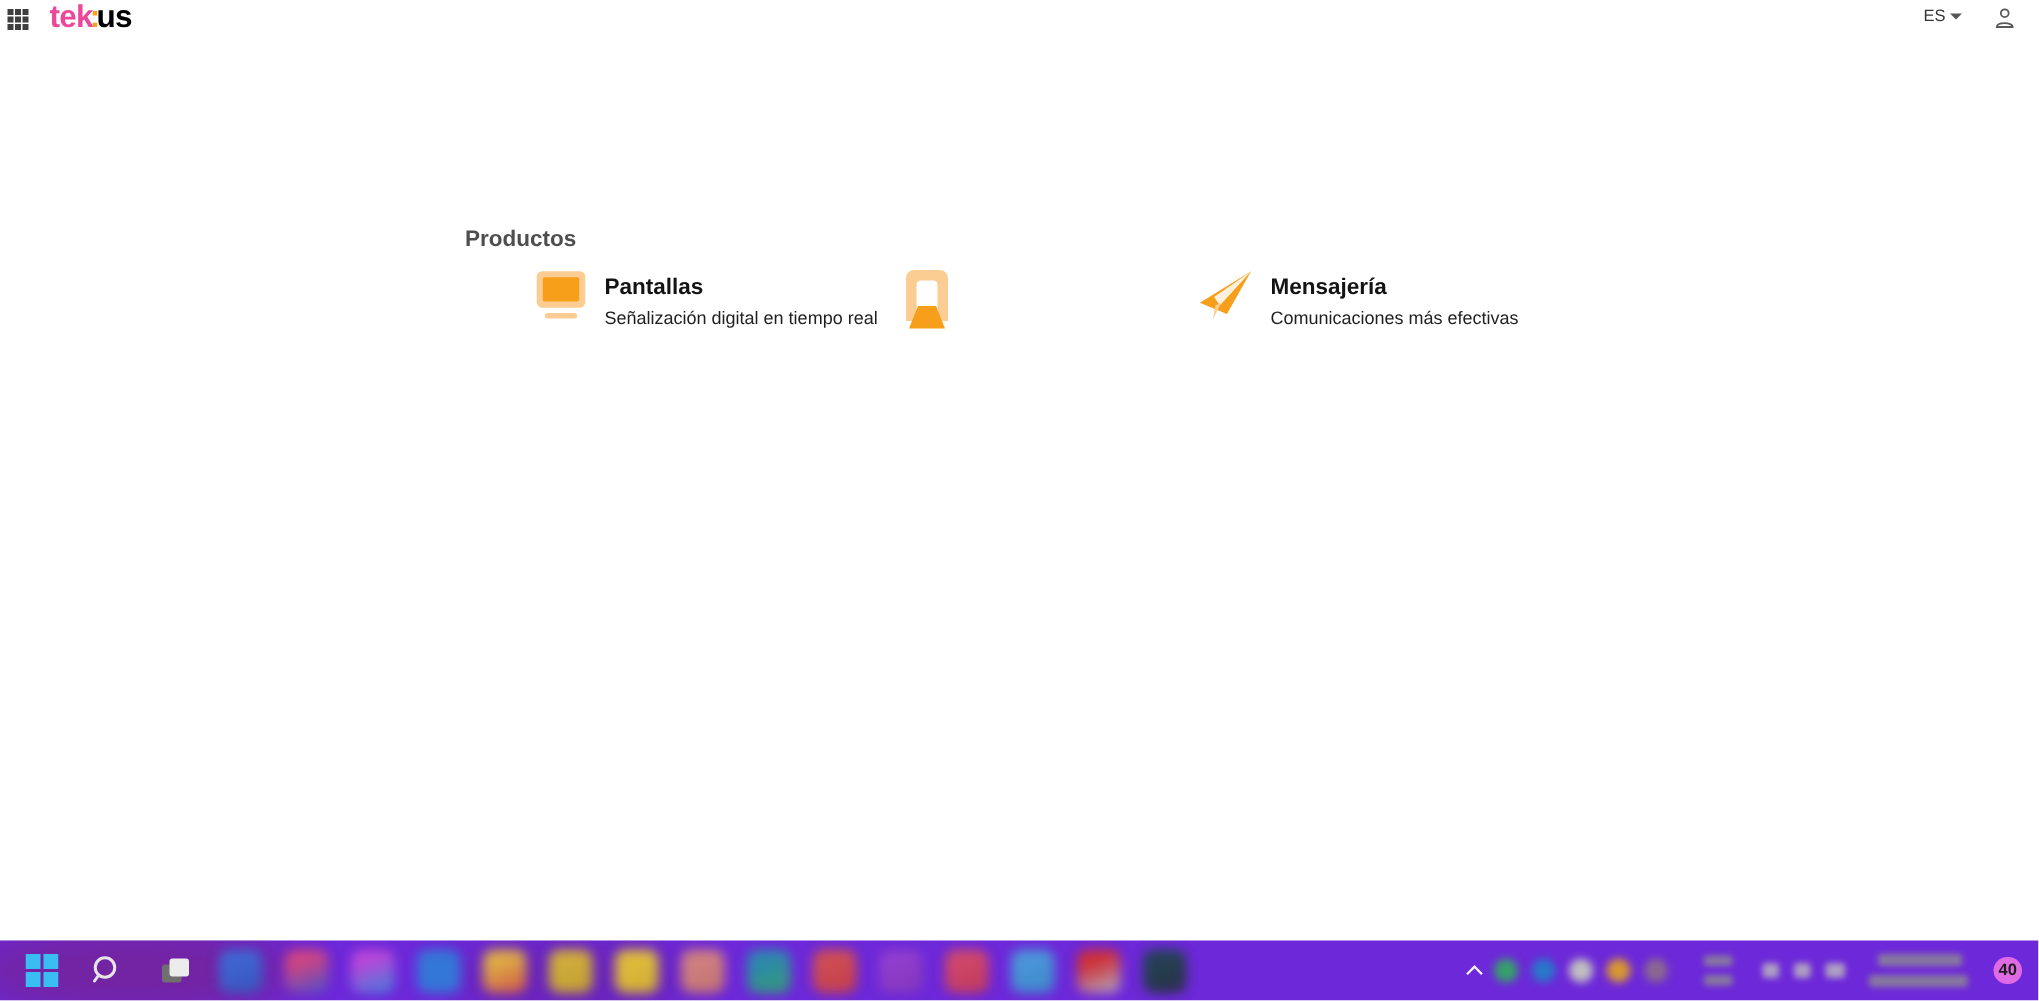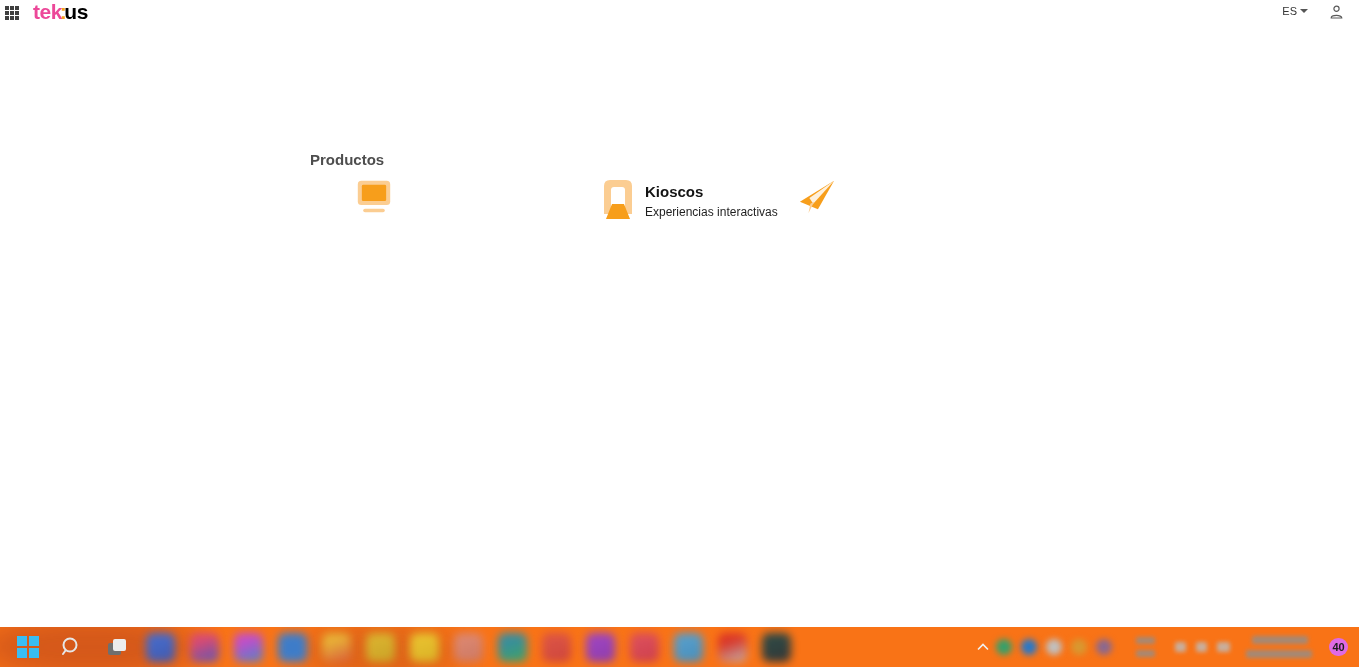--- a/index.html
+++ b/index.html
@@ -22,21 +22,21 @@
   
   .section-title { position:absolute; left:310px; top:151px; font-size:15px; font-weight:700; color:#4e4e4e; }
   .product-item { position:absolute; top:178px; display:flex; gap:11px; cursor:pointer; }
   .pi-1 { left:356px; } .pi-2 { left:602px; } .pi-3 { left:798px; }
   .p-icon { flex:0 0 auto; }
   .p-title { font-size:15px; font-weight:700; color:#141414; margin-top:5px; }
   .p-sub { font-size:12px; color:#1f1f1f; margin-top:5px; }
 
   
   .taskbar { position:absolute; left:0; bottom:0; width:1359px; height:40px;
-    background:#18151а; background-color:#f97316; overflow:hidden; }
+    background:#18151а; background-color:#6d28d9; overflow:hidden; }
   .tb-glow { position:absolute; border-radius:50%; filter:blur(14px); }
   .tb-btn { position:absolute; top:5px; width:30px; height:30px; display:flex; align-items:center; justify-content:center; cursor:pointer; border-radius:5px; }
   .app-blob { position:absolute; top:6px; width:29px; height:29px; border-radius:7px; filter:blur(4px); opacity:.92; cursor:pointer; }
   .tray-dot { position:absolute; border-radius:50%; filter:blur(3px); cursor:pointer; }
   .blur-bar { position:absolute; background:#8f8f8f; border-radius:2px; filter:blur(2px); opacity:.8; }
   .badge { position:absolute; right:11px; top:11px; width:19px; height:18px; border-radius:9px;
     background:#df6ae4; color:#1c1c1c; font-size:11px; font-weight:700;
     display:flex; align-items:center; justify-content:center; cursor:pointer; }
 </style>
 </head>
@@ -74,42 +74,46 @@
 <div class="section-title">Productos</div>
 
 <div class="product-item pi-1">
   <div class="p-icon">
     <svg width="36" height="38" viewBox="0 0 40 40">
       <rect x="2" y="2" width="36" height="27" rx="4" fill="#fbcd92"></rect>
       <rect x="6.5" y="6.5" width="27" height="18" rx="1.5" fill="#f79e1b"></rect>
       <rect x="8" y="33" width="24" height="4" rx="2" fill="#fbcd92"></rect>
     </svg>
   </div>
+  <div class="p-text">
+    <div class="p-title">Pantallas</div>
+    <div class="p-sub">Señalización digital en tiempo real</div>
+  </div>
 </div>
 
 <div class="product-item pi-2">
   <div class="p-icon">
     <svg width="32" height="42" viewBox="0 0 32 42">
       <path d="M2 36 L2 8 Q2 2 8 2 L24 2 Q30 2 30 8 L30 36 L23 36 L23 12 Q23 9 20 9 L12 9 Q9 9 9 12 L9 36 Z" fill="#fbcd92"></path>
       <path d="M4 41 L28 41 L22 26 L10 26 Z" fill="#f79e1b"></path>
     </svg>
-  </div>
-  <div class="p-text">
-    <div class="p-title">Kioscos</div>
-    <div class="p-sub">Experiencias interactivas</div>
   </div>
 </div>
 
 <div class="product-item pi-3">
   <div class="p-icon">
     <svg width="38" height="38" viewBox="0 0 40 40">
       <polygon points="2,25 38,3 21,33" fill="#f79e1b"></polygon>
       <polygon points="12,21 38,3 16,27" fill="#ffffff" opacity="0.85"></polygon>
       <polygon points="13,27 17,25 11,37" fill="#fbcd92"></polygon>
     </svg>
+  </div>
+  <div class="p-text">
+    <div class="p-title">Mensajería</div>
+    <div class="p-sub">Comunicaciones más efectivas</div>
   </div>
 </div>
 
 <div class="taskbar">
   <div class="tb-glow" style="left:-20px; top:-10px; width:220px; height:60px; background:rgba(130,25,35,.30);"></div>
   <div class="tb-glow" style="left:300px; top:0; width:160px; height:50px; background:rgba(90,20,40,.18);"></div>
 
   <div class="tb-btn" style="left:13px;">
     <svg width="22" height="22" viewBox="0 0 22 22">
       <rect x="0" y="0" width="10" height="10" fill="#39bdf3"></rect>

